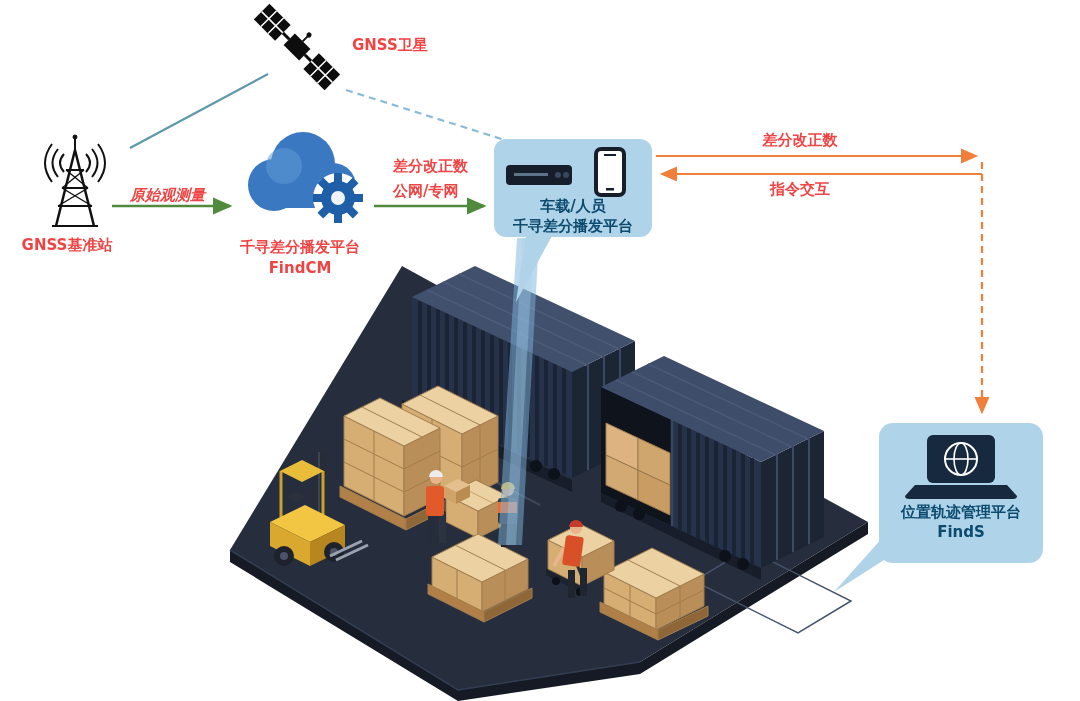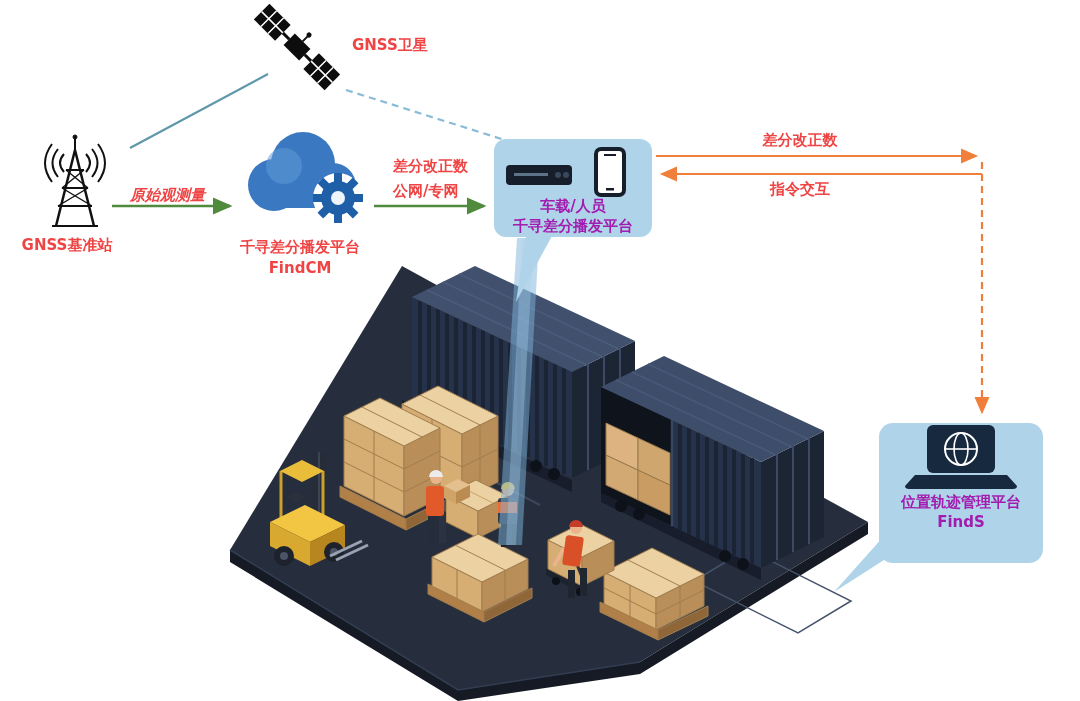--- a/index.html
+++ b/index.html
@@ -12,25 +12,25 @@
   .lbl {
     position:absolute; font-size:15px; font-weight:700; color:#ef4444;
     white-space:nowrap; line-height:1.2;
   }
   .lbl.center { text-align:center; }
   .callout {
     position:absolute; background:#afd4e9; border-radius:12px;
     display:flex; flex-direction:column; align-items:center;
   }
   .callout .cap {
-    color:#a21caf; font-weight:700; font-size:15px; text-align:left; line-height:1.3;
+    color:#0c4a6e; font-weight:700; font-size:15px; text-align:left; line-height:1.3;
     white-space:nowrap;
   }
   .term-box { left:494px; top:139px; width:158px; height:98px; padding-top:6px; }
-  .finds-box { left:879px; top:423px; width:164px; height:140px; padding-top:0; border-radius:14px; }
+  .finds-box { left:879px; top:423px; width:164px; height:140px; padding-top:10px; border-radius:14px; }
 </style>
 </head>
 <body>
 
 <div class="stage">
 
 <svg class="bg" viewBox="0 0 1080 701">
   <defs>
     <marker id="mGreen" markerWidth="9" markerHeight="8" refX="7" refY="3.5" orient="auto">
       <path d="M0,0 L8,3.5 L0,7 Z" fill="#4f8a3d"></path>

